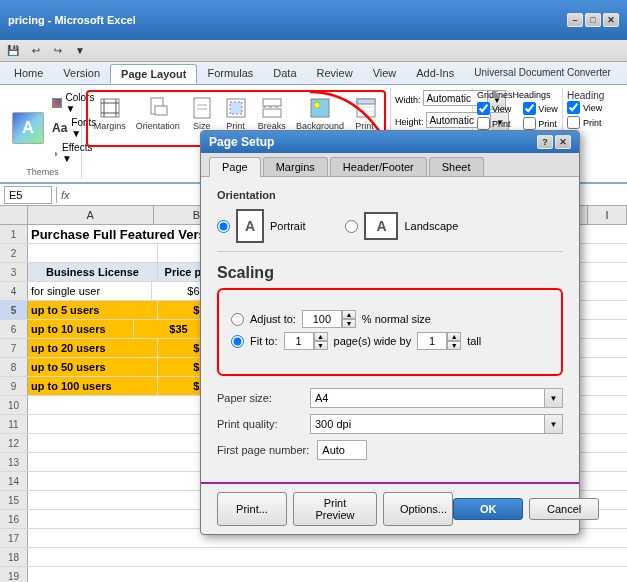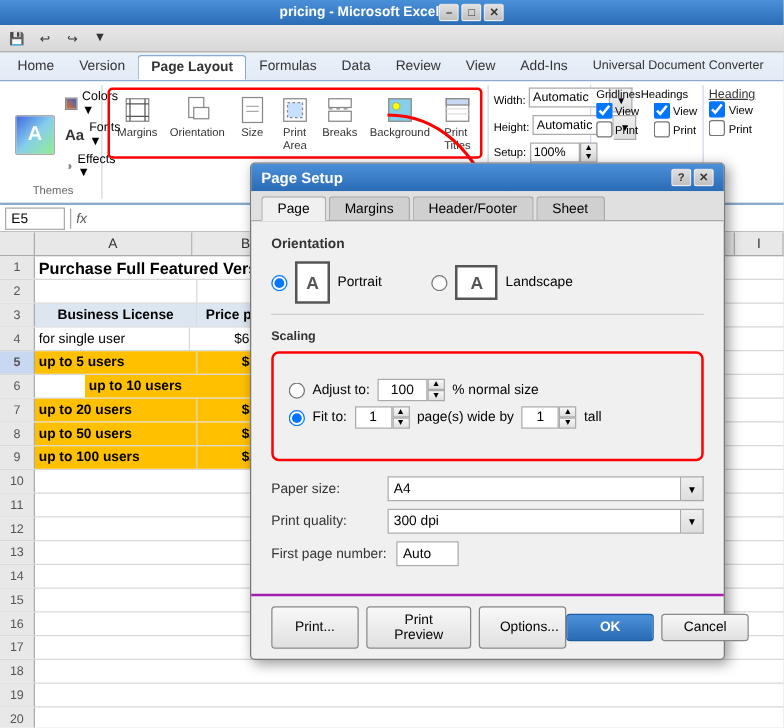--- a/index.html
+++ b/index.html
@@ -9,24 +9,24 @@
       background: #d4d0c8;
       width: 627px;
       height: 582px;
       overflow: hidden;
       position: relative;
     }
 
     
     .title-bar {
       background: linear-gradient(to bottom, #4a90d9 0%, #2a6cb5 100%);
-      height: 20px;
-      display: flex;
-      align-items: center;
-      justify-content: center;
+      height: 40px;
+      display: flex;
+      align-items: center;
+      justify-content: space-between;
       padding: 0 8px;
       color: white;
       font-size: 11px;
       font-weight: bold;
     }
     .title-bar-controls {
       display: flex;
       gap: 2px;
     }
     .title-btn {
@@ -419,21 +419,21 @@
       font-size: 14px; font-weight: bold; color: #555;
     }
 
     .scaling-section {
       border: 2px solid red;
       border-radius: 6px;
       padding: 20px 12px;
       margin-bottom: 12px;
     }
     .scaling-label {
-      font-size: 10px; font-weight: bold; color: #333;
+      font-size: 16px; font-weight: bold; color: #333;
       margin-bottom: 6px;
     }
     .scaling-row {
       display: flex;
       align-items: center;
       gap: 6px;
       margin-bottom: 4px;
       font-size: 11px;
     }
     .radio-input {
@@ -730,21 +730,21 @@
           </label>
           <label style="display:flex;align-items:center;gap:2px;">
             <input type="checkbox" style=""> Print
           </label>
         </div>
       </div>
       <div class="right-group-label">Sheet Options</div>
     </div>
 
     <div class="right-group" style="border-right:none;min-width:60px;">
-      <div style="font-size:10px;color:#333;text-decoration:underline;">Heading</div>
+      <div style="font-size:10px;color:#333;">Heading</div>
       <div class="right-group-row">
         <input type="checkbox" checked="" style="">
         <span>View</span>
       </div>
       <div class="right-group-row">
         <input type="checkbox" style="">
         <span>Print</span>
       </div>
       <div class="right-group-label"></div>
     </div>
@@ -802,21 +802,21 @@
       <div class="row-num selected">5</div>
       <div class="cell highlight" style="width:130px;text-align:right;">up to 5 users</div>
       <div class="cell highlight center" style="width:90px;">$39</div>
       <div class="cell" style="width:60px;"></div>
       <div class="cell" style="width:60px;"></div>
       <div class="cell selected" style="width:60px;"></div>
     </div>
 
     <div class="sheet-row">
       <div class="row-num">6</div>
-      <div class="cell highlight" style="width:145px;margin-left:40px;">up to 10 users</div>
+      <div class="cell highlight" style="width:106px;">up to 10 users</div>
       <div class="cell highlight center" style="width:90px;">$35</div>
     </div>
 
     <div class="sheet-row">
       <div class="row-num">7</div>
       <div class="cell highlight" style="width:130px;">up to 20 users</div>
       <div class="cell highlight center" style="width:90px;">$30</div>
     </div>
 
     <div class="sheet-row">

